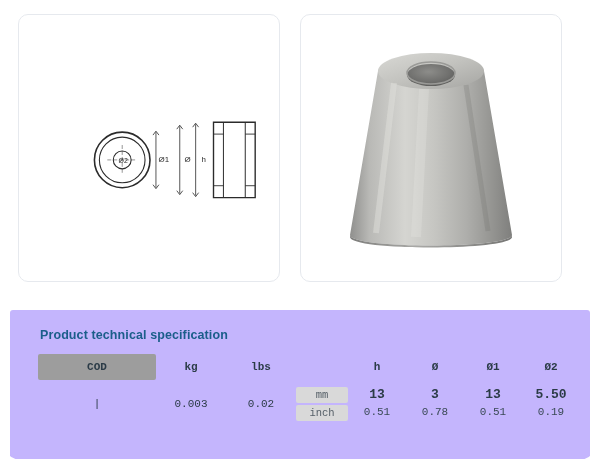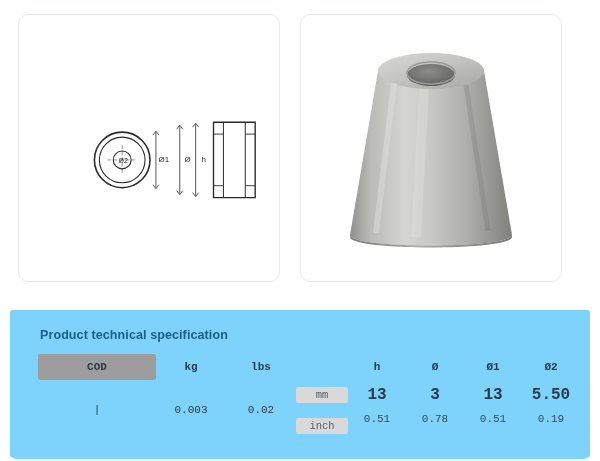--- a/index.html
+++ b/index.html
@@ -52,21 +52,21 @@
     justify-content: center;
   }
 
   
   .spec {
     position: absolute;
     left: 10px;
     top: 310px;
     width: 580px;
     height: 149px;
-    background: #7dd3fc;
+    background: #c4b5fd;
     border-radius: 3px;
     padding: 12px 18px 0 18px;
   }
   .spec-title {
     color: #1b5e8a;
     font-size: 12.5px;
     font-weight: bold;
     margin: 6px 0 12px 12px;
     letter-spacing: .1px;
   }
@@ -105,24 +105,24 @@
     background: #d9d9d9;
     color: #555f67;
     font-size: 10.5px;
     width: 52px;
     height: 16px;
     line-height: 16px;
     border-radius: 2px;
     text-align: center;
     display: block;
   }
-  .unit-cell.second { margin-top: 14px; }
+  .unit-cell.second { margin-top: 2px; }
 
   .row-mm td, .row-in td { height: 17px; }
-  .row-mm .val { font-weight: bold; font-size: 16px; color: #2b3b47; }
+  .row-mm .val { font-weight: bold; font-size: 13px; color: #2b3b47; }
   .row-in .val { font-weight: normal; font-size: 11px; color: #3a4a56; text-align: center; }
 
   .cod-val {
     font-size: 9px;
     color: #8a96a0;
     text-align: center;
   }
   .kglbs {
     font-size: 11px;
     color: #3a4a56;

